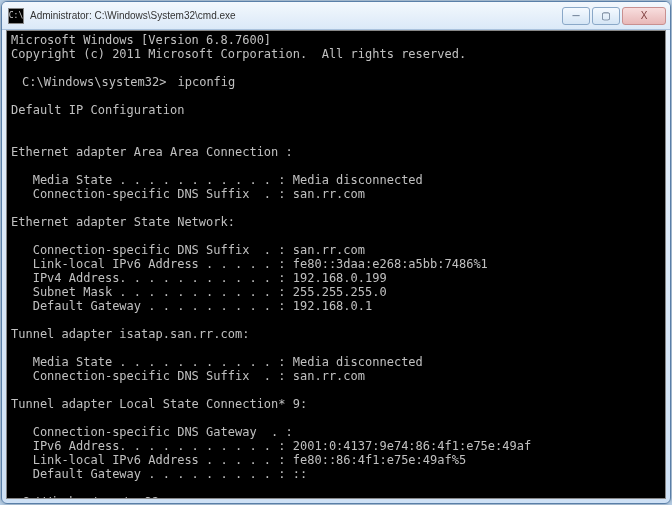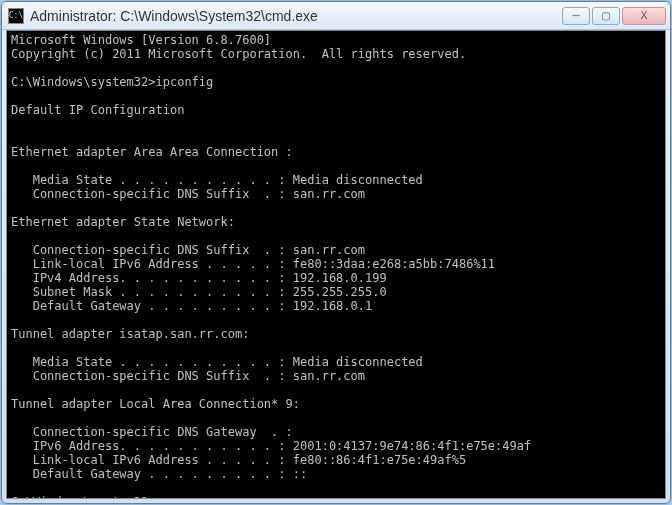--- a/index.html
+++ b/index.html
@@ -39,21 +39,21 @@
     display: flex;
     align-items: center;
     justify-content: center;
     font-size: 8px;
     color: #ccc;
     font-family: monospace;
   }
   .titlebar-text {
     flex: 1;
     color: #333;
-    font-size: 14px;
+    font-size: 10px;
     white-space: nowrap;
     overflow: hidden;
   }
   .win-btns { display: flex; gap: 2px; }
   .win-btn {
     width: 28px; height: 18px;
     border: 1px solid #8aa8c8;
     border-radius: 3px;
     background: linear-gradient(#f5faff, #d5e5f5);
     display: flex;
@@ -88,21 +88,21 @@
   .terminal::-webkit-scrollbar-thumb {
     background: linear-gradient(#f0f0f0,#d0d0d0);
     border: 1px solid #999;
     border-radius: 2px;
   }
   .terminal::-webkit-scrollbar-button {
     background: #e0e0e0;
     border: 1px solid #999;
     height: 16px;
   }
-  .prompt-line { display: inline; }
+  .prompt-line { display: inline; margin-left: 11px; }
 </style>
 </head>
 <body>
 
 <div class="window">
   <div class="titlebar">
     <div class="titlebar-icon">C:\</div>
     <div class="titlebar-text">Administrator: C:\Windows\System32\cmd.exe</div>
     <div class="win-btns">
       <div class="win-btn">─</div>
@@ -120,31 +120,31 @@
 
 
 <span>Ethernet adapter Area Area Connection :</span>
 
 <span>   Media State . . . . . . . . . . . : Media disconnected</span>
 <span>   Connection-specific DNS Suffix  . : san.rr.com</span>
 
 <span>Ethernet adapter State Network:</span>
 
 <span>   Connection-specific DNS Suffix  . : san.rr.com</span>
-<span>   Link-local IPv6 Address . . . . . : fe80::3daa:e268:a5bb:7486%11</span>
+<span>   Link-local IPv6 Address . . . . . : fe80::3daa:e268:a5bb:7486%1</span>
 <span>   IPv4 Address. . . . . . . . . . . : 192.168.0.199</span>
 <span>   Subnet Mask . . . . . . . . . . . : 255.255.255.0</span>
 <span>   Default Gateway . . . . . . . . . : 192.168.0.1</span>
 
 <span>Tunnel adapter isatap.san.rr.com:</span>
 
 <span>   Media State . . . . . . . . . . . : Media disconnected</span>
 <span>   Connection-specific DNS Suffix  . : san.rr.com</span>
 
-<span>Tunnel adapter Local Area Connection* 9:</span>
+<span>Tunnel adapter Local State Connection* 9:</span>
 
 <span>   Connection-specific DNS Gateway  . :</span>
 <span>   IPv6 Address. . . . . . . . . . . : 2001:0:4137:9e74:86:4f1:e75e:49af</span>
 <span>   Link-local IPv6 Address . . . . . : fe80::86:4f1:e75e:49af%5</span>
 <span>   Default Gateway . . . . . . . . . : ::</span>
 
 <span class="prompt-line">C:\Windows\system32&gt;</span>
 </div>
 </div>
 

